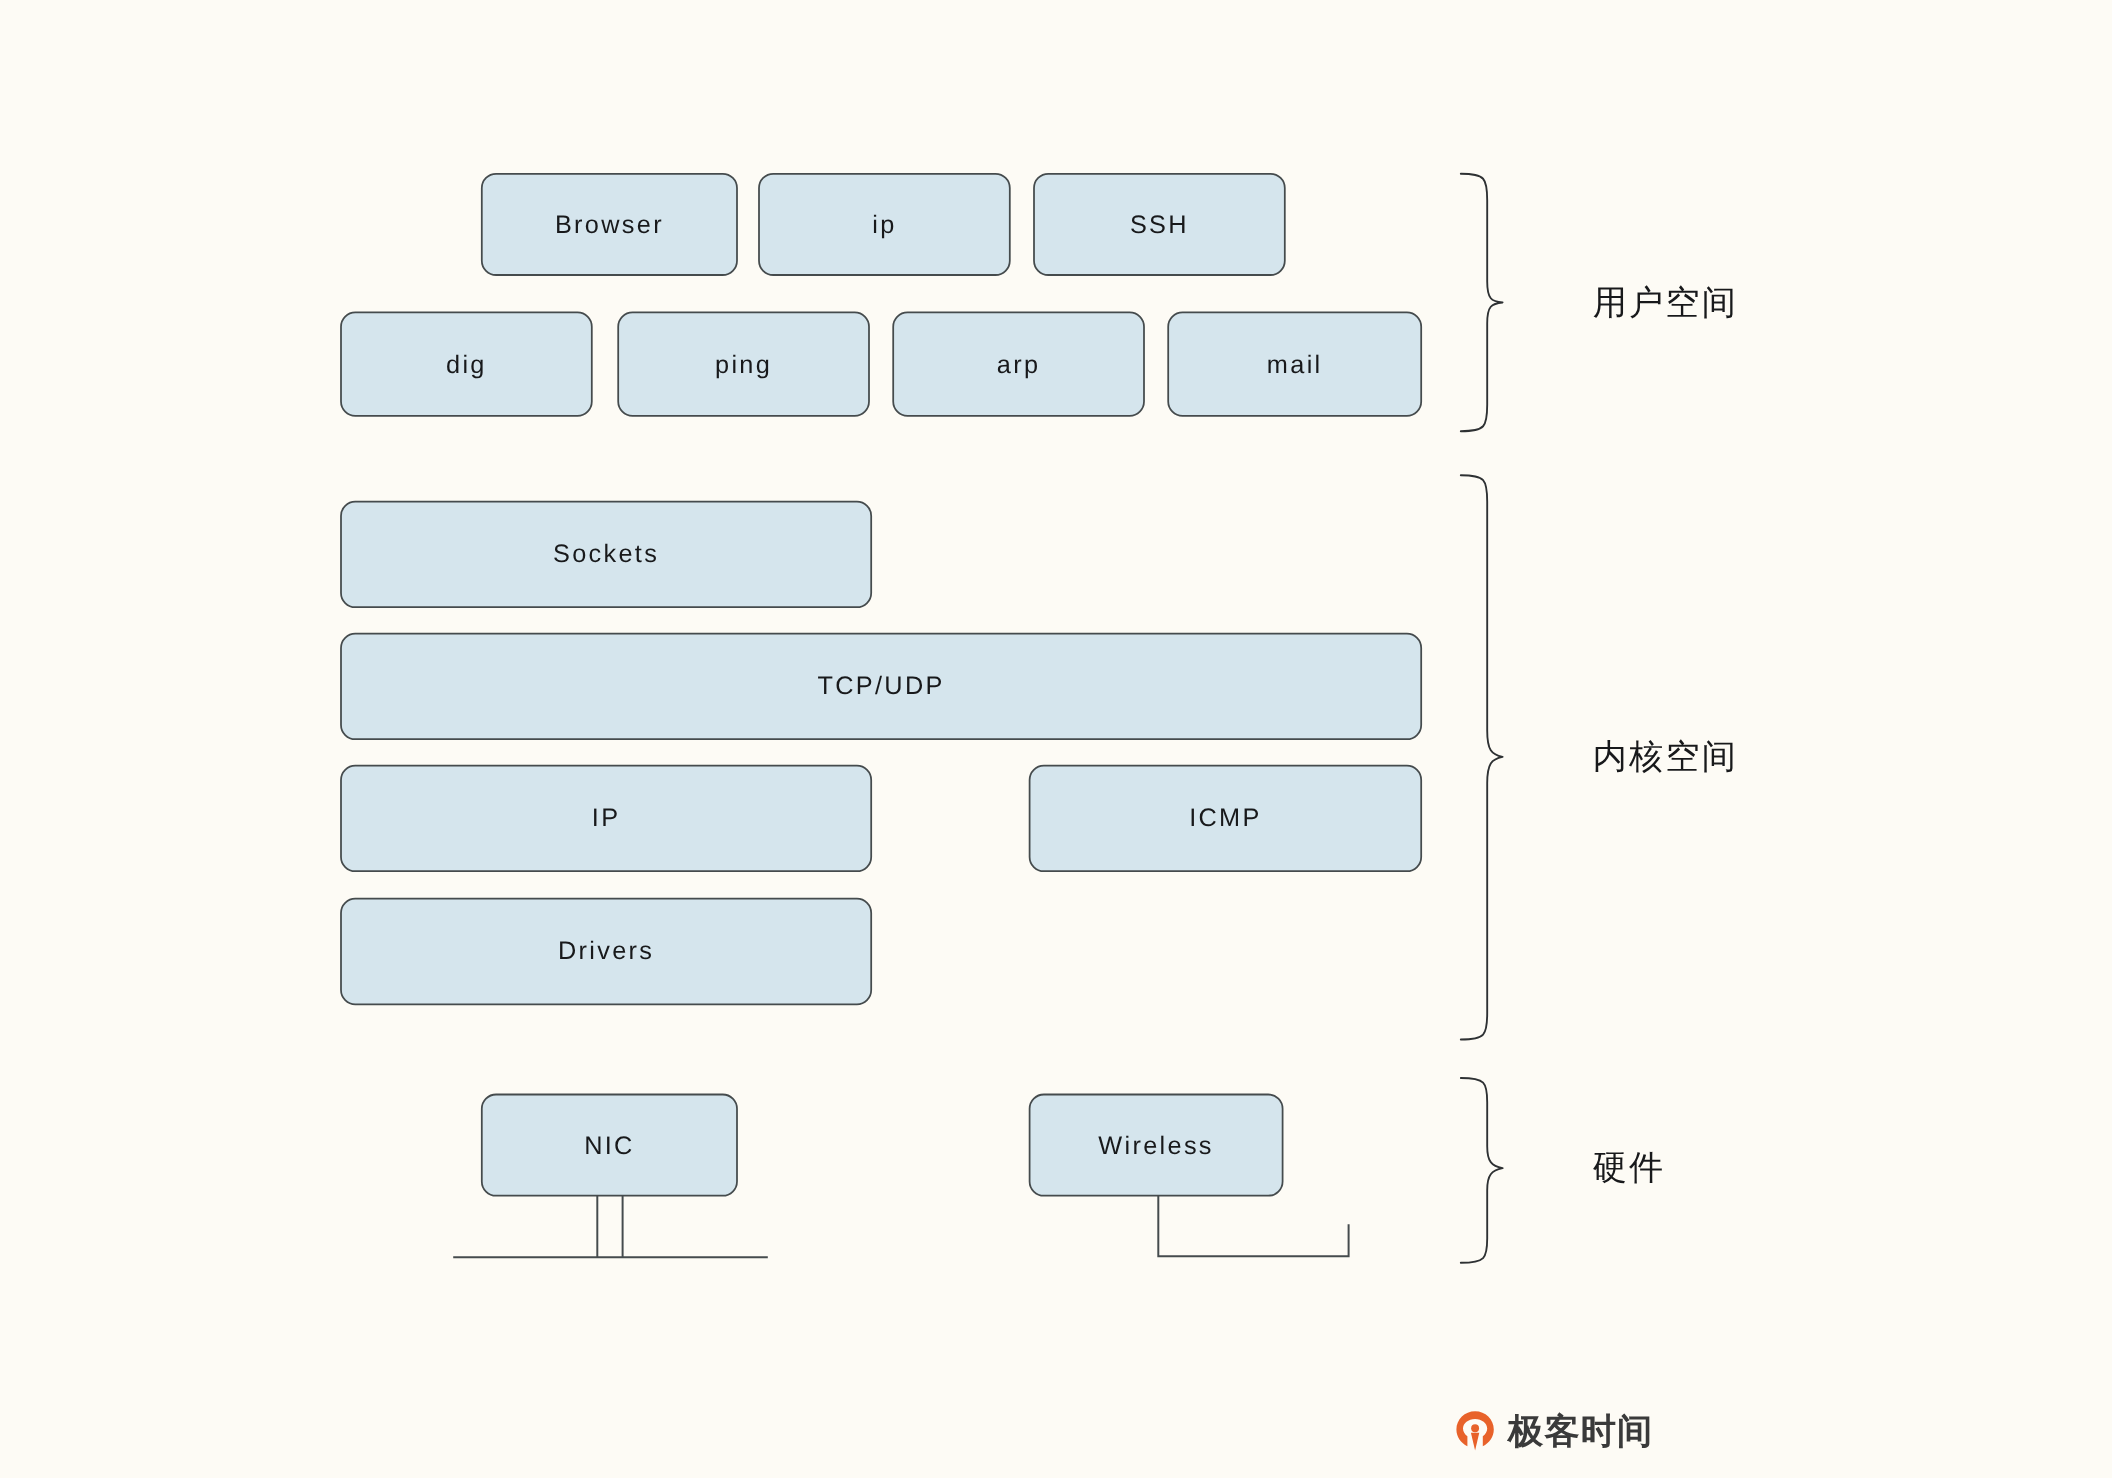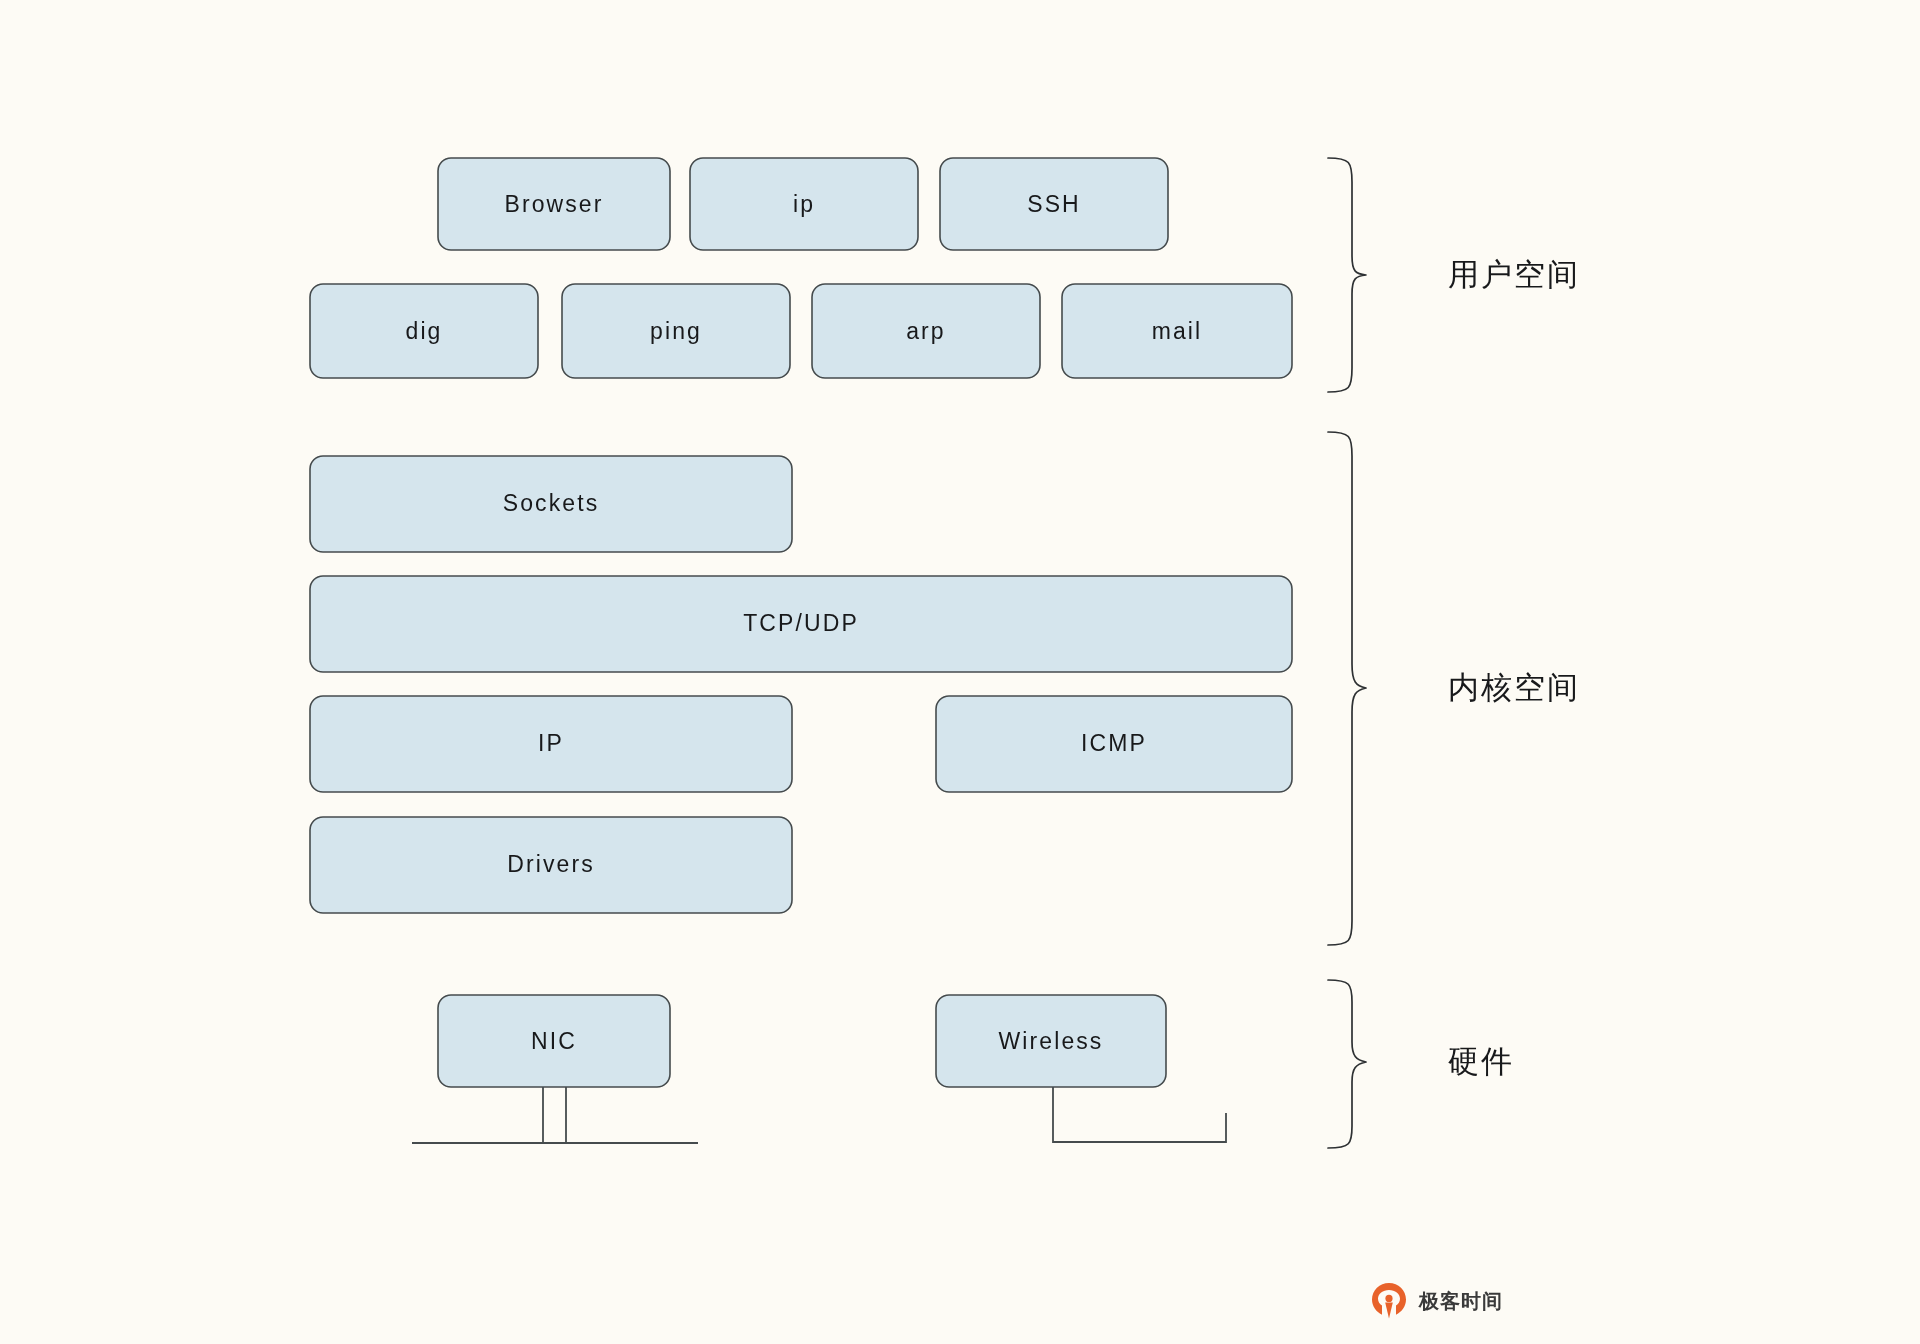--- a/index.html
+++ b/index.html
@@ -73,21 +73,21 @@
   }
   #brand .mark {
     width: 42px;
     height: 42px;
     position: relative;
     flex: 0 0 auto;
   }
   #brand .mark svg { display: block; }
   #brand .wordmark {
     font-family: "DejaVu Sans", sans-serif;
-    font-size: 20px;
+    font-size: 32px;
     font-weight: 700;
     color: #3a3a3a;
     letter-spacing: 1px;
     line-height: 1;
     white-space: nowrap;
   }
 </style>
 </head>
 <body>
 

